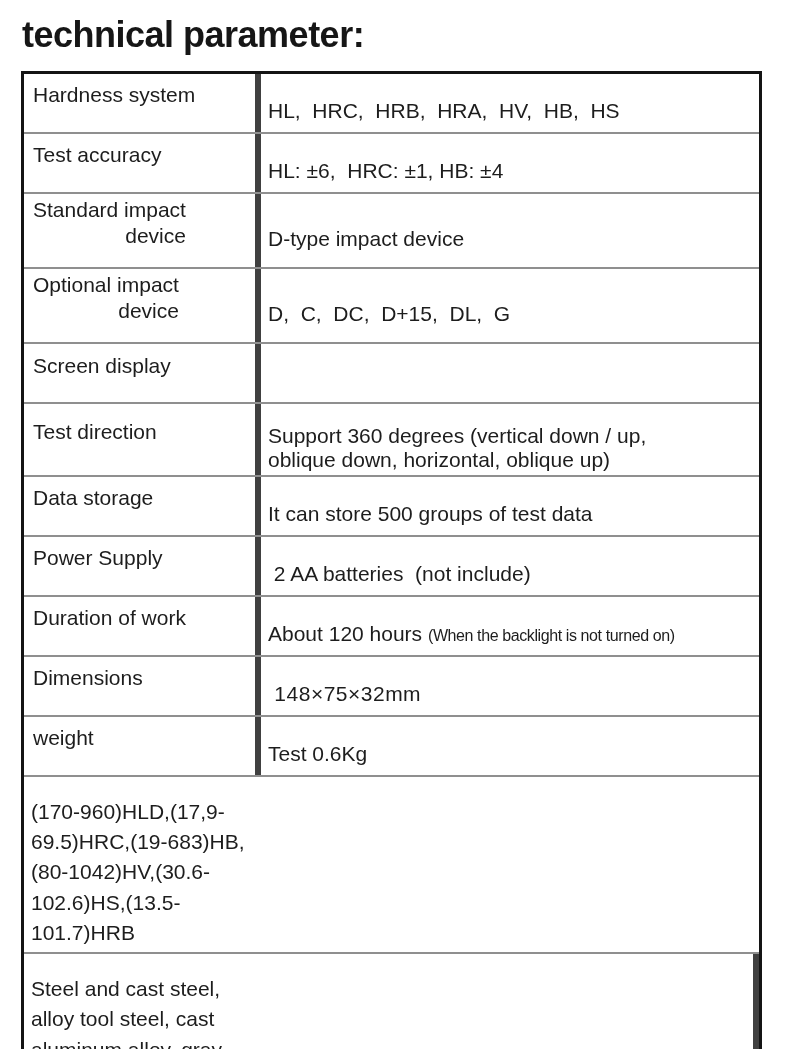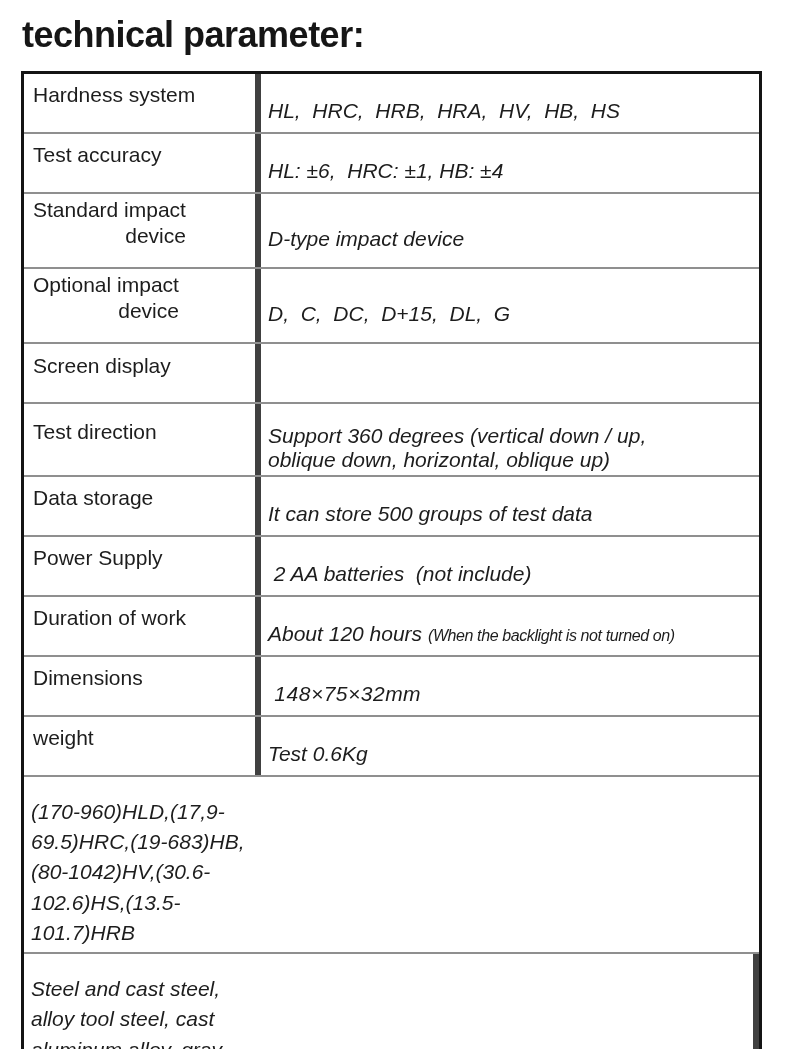--- a/index.html
+++ b/index.html
@@ -20,21 +20,21 @@
   .row{
     display:grid;grid-template-columns:237px 1fr;
     min-height:58px;border-top:2px solid #8f8f8f;
   }
   .row:first-child{border-top:none;}
   .cell{
     display:flex;align-items:center;box-sizing:border-box;
     font-size:21px;line-height:1.24;white-space:pre-wrap;
   }
   .label{padding:3px 6px 18px 9px;border-right:6px solid #404040;text-align:right;}
-  .value{padding:20px 4px 3px 7px;font-style:italic;}
+  .value{padding:20px 4px 3px 7px;}
   .vwrap{white-space:pre-wrap;}
   .note{font-size:16px;letter-spacing:-0.4px;}
   
   .row:nth-child(5) .vwrap,
   .row:nth-child(6) .vwrap{line-height:1.13;}
   .row:nth-child(10) .vwrap{letter-spacing:0.5px;}
   .row:nth-child(12){min-height:116px;}
   .row:nth-child(12) .vwrap{line-height:1.45;}
   .row:nth-child(13){min-height:182px;}
   .row:nth-child(13) .vwrap{line-height:1.45;}

